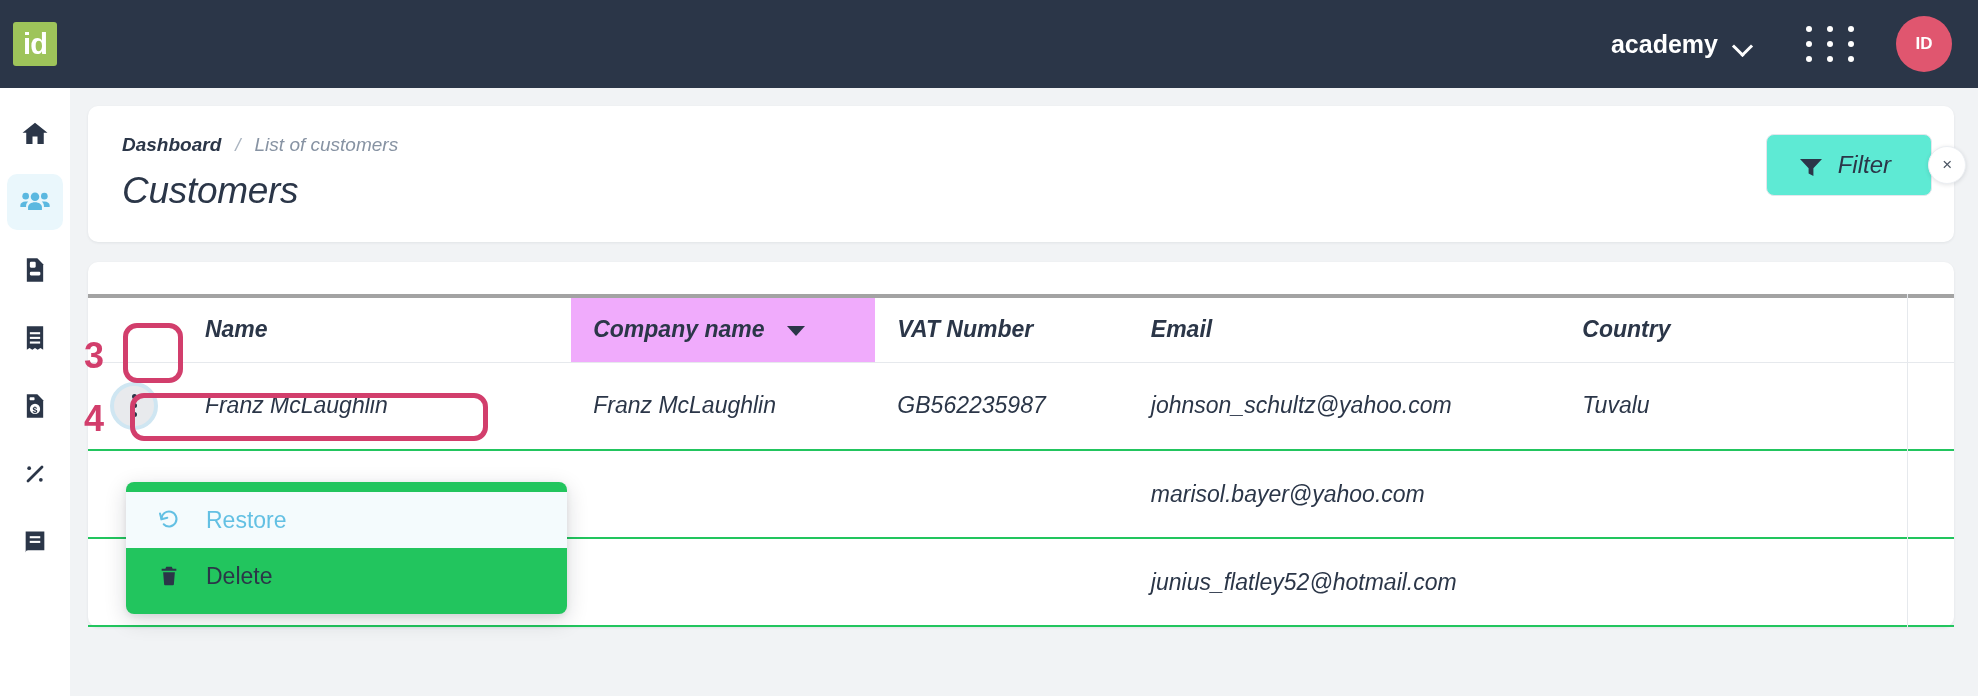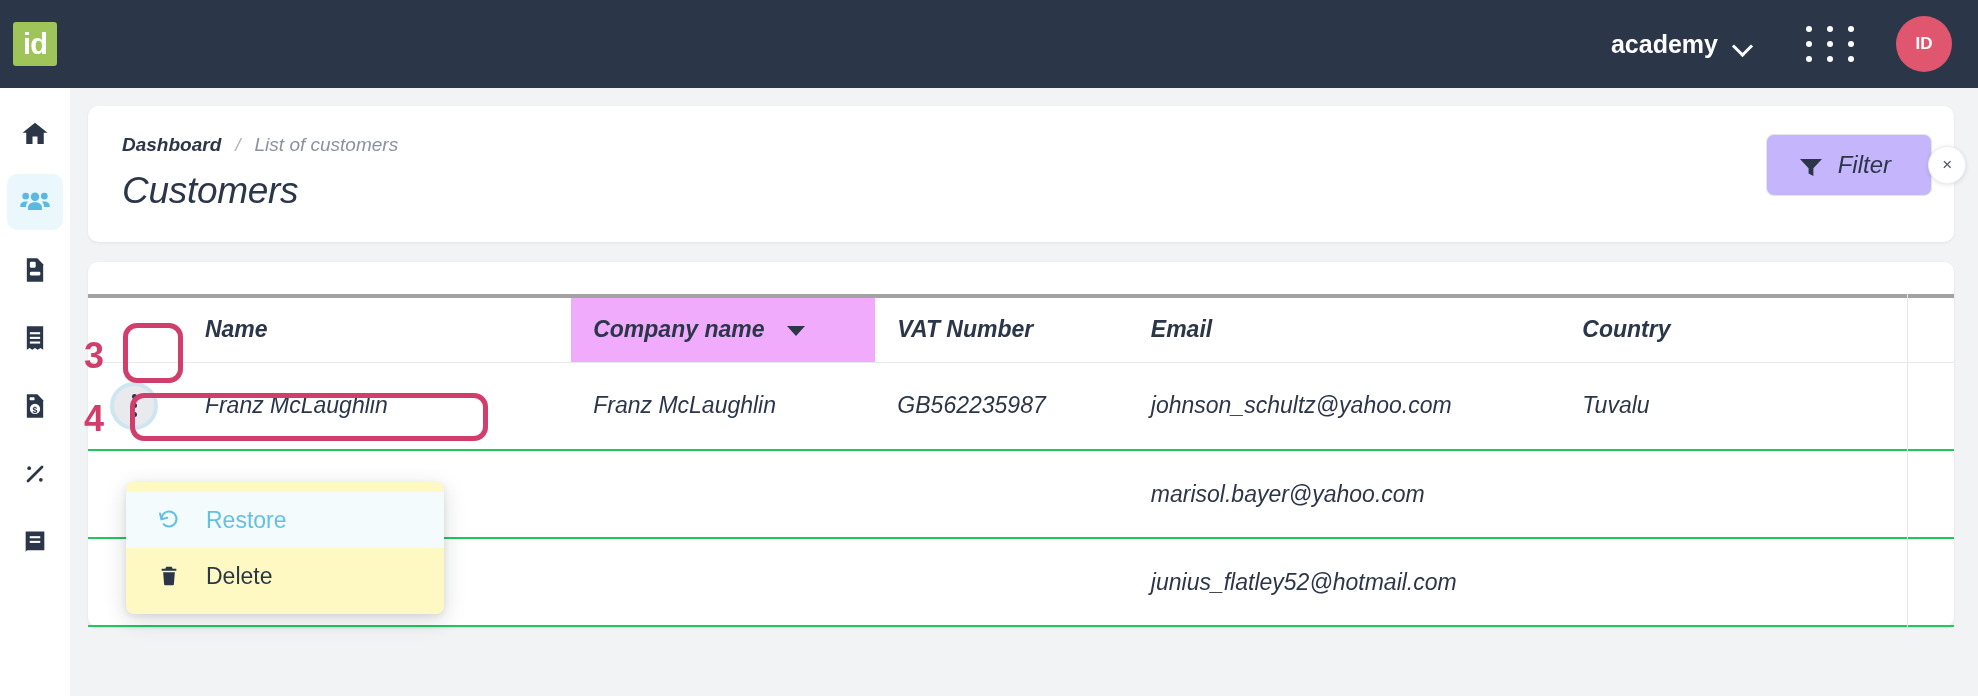--- a/index.html
+++ b/index.html
@@ -91,21 +91,21 @@
     letter-spacing: -.3px;
   }
   .filter-zone {
     position: absolute; right: 22px; top: 28px;
     display: flex; align-items: center;
   }
   .filter-btn {
     display: flex; align-items: center; gap: 15px;
     border: 1px solid #e3e7ec; border-radius: 8px;
     padding: 16px 40px 16px 32px;
-    background: #c4b5fd; cursor: pointer;
+    background: #5eead4; cursor: pointer;
     font-size: 24px; color: #2b3648;
   }
   .funnel { width: 24px; height: 20px; }
   .clear-filter {
     position: absolute; right: -34px; top: 50%; transform: translateY(-50%);
     width: 38px; height: 38px; border-radius: 50%;
     background: #fff; border: 1px solid #eceff3;
     box-shadow: 0 1px 4px rgba(16,24,40,.12);
     display: flex; align-items: center; justify-content: center;
     font-size: 17px; color: #4b5563; cursor: pointer;
@@ -145,21 +145,21 @@
     width: 48px; height: 48px; border-radius: 50%;
     background: #e8eaed; border: 4px solid #cfe6f2;
     display: flex; flex-direction: column; align-items: center; justify-content: center;
     gap: 4px; cursor: pointer;
   }
   .kebab-btn i { width: 5px; height: 5px; border-radius: 50%; background: #2b3648; display: block; }
 
   
   .dropdown {
     position: absolute; left: 126px; top: 482px;
-    width: 318px; background: #fef9c3; border-radius: 8px;
+    width: 441px; background: #22c55e; border-radius: 8px;
     box-shadow: 0 6px 22px rgba(16,24,40,.16), 0 2px 6px rgba(16,24,40,.08);
     padding: 10px 0; z-index: 60;
   }
   .menu-item {
     display: flex; align-items: center; gap: 24px;
     padding: 0 30px; height: 56px; font-size: 23px; cursor: pointer;
   }
   .menu-item.restore { color: #63c0e3; background: #f4fbfd; }
   .menu-item.delete { color: #2b3648; }
   .menu-icon { width: 26px; display: flex; justify-content: center; }

